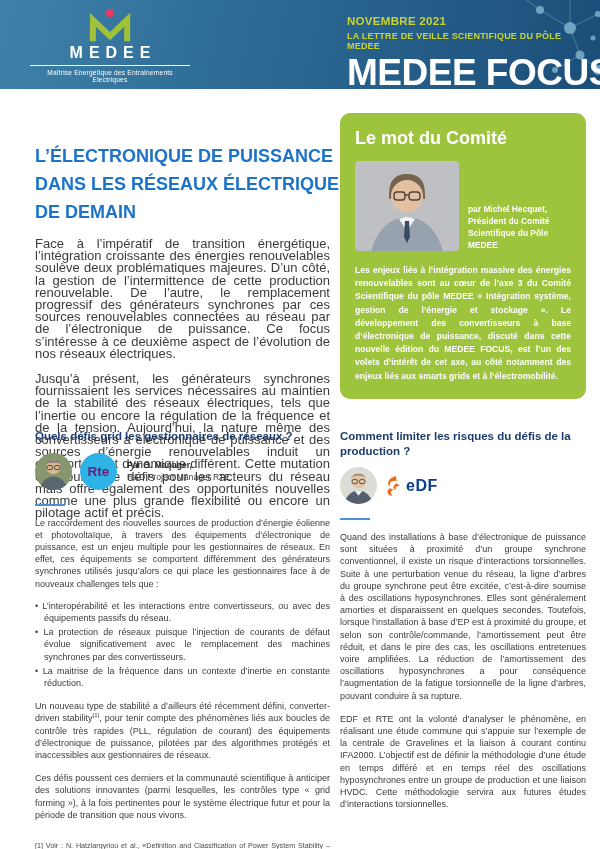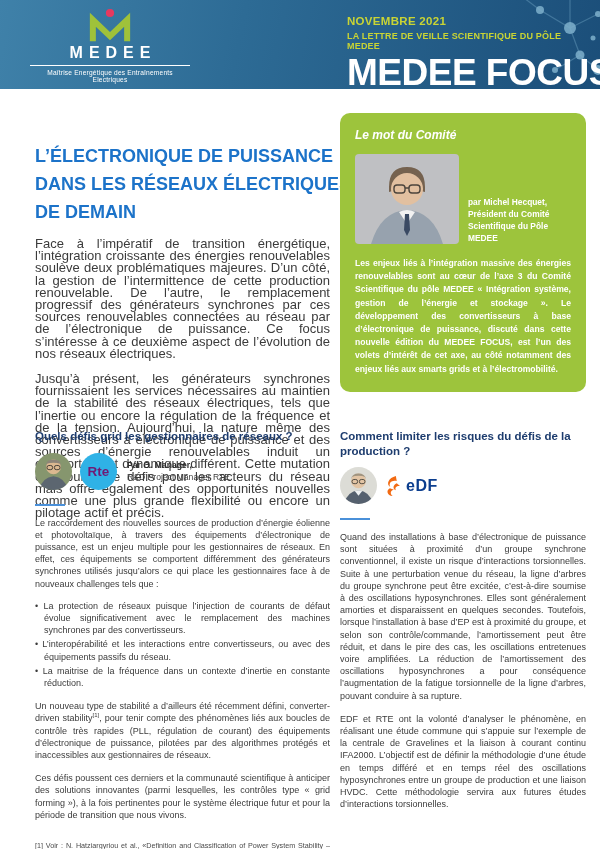--- a/index.html
+++ b/index.html
@@ -38,21 +38,21 @@
   .article-title { color:#1c73c9; font-size:18px; font-weight:bold; line-height:28px; }
   .article-title div { white-space:nowrap; }
   .article p { font-size:13px; line-height:12.2px; text-align:justify; margin-top:12px; color:#3b3b3b; }
   .article p + p { margin-top:13px; }
 
   
   .comite {
     position:absolute; left:340px; top:113px; width:246px;
     background:#9dc43c; border-radius:10px; padding:15px 15px 16px 15px; color:#ffffff;
   }
-  .comite-title { font-size:12px; font-weight:bold;font-style:italic; }
+  .comite-title { font-size:18px; font-weight:bold; }
   .comite-photo-row { display:flex; align-items:flex-end; margin-top:12px; }
   .comite-photo { width:104px; height:90px; border-radius:4px; overflow:hidden; flex:none; }
   .comite-byline { margin-left:9px; font-size:8.4px; line-height:12px; font-weight:600; }
   .comite-byline .name { font-weight:bold; }
   .comite-body { margin-top:13px; font-size:8.6px; font-weight:600; line-height:13.2px; text-align:justify; }
 
   
   .section { position:absolute; }
   .section-defis { left:35px; top:429px; width:295px; }
   .section-production { left:340px; top:429px; width:246px; }
@@ -181,22 +181,22 @@
         <div class="name">Par O. Manager,</div>
         <div>R&amp;D Project Manager RTE</div>
       </div>
     </div>
 
     <div class="divider"></div>
 
     <p>Le raccordement des nouvelles sources de production d’énergie éolienne et photovoltaïque, à travers des équipements d’électronique de puissance, est un enjeu multiple pour les gestionnaires de réseaux. En effet, ces équipements se comportent différemment des générateurs synchrones utilisés jusqu’alors ce qui place les gestionnaires face à de nouveaux challenges tels que :</p>
 
     <ul>
+      <li>L’interopérabilité et les interactions entre convertisseurs, ou avec des équipements passifs du réseau.</li>
       <li>La protection de réseaux puisque l’injection de courants de défaut évolue significativement avec le remplacement des machines synchrones par des convertisseurs.</li>
-      <li>L’interopérabilité et les interactions entre convertisseurs, ou avec des équipements passifs du réseau.</li>
       <li>La maitrise de la fréquence dans un contexte d’inertie en constante réduction.</li>
     </ul>
 
     <p><span>Un nouveau type de stabilité a d’ailleurs été récemment défini, converter-driven stability</span><sup>[1]</sup><span>, pour tenir compte des phénomènes liés aux boucles de contrôle très rapides (PLL, régulation de courant) des équipements d’électronique de puissance, pilotées par des algorithmes protégés et inaccessibles aux gestionnaires de réseaux.</span></p>
 
     <p>Ces défis poussent ces derniers et la communauté scientifique à anticiper des solutions innovantes (parmi lesquelles, les contrôles type « grid forming »), à la fois pertinentes pour le système électrique futur et pour la période de transition que nous vivons.</p>
 
     <div class="footnote">[1] Voir : N. Hatziargyriou et al., «Definition and Classification of Power System Stability – Revisited &amp; Extended,» in IEEE Transactions on Power Systems, vol. 36, no. 4, pp. 3271-3281, July 2021</div>
   </div>
 

